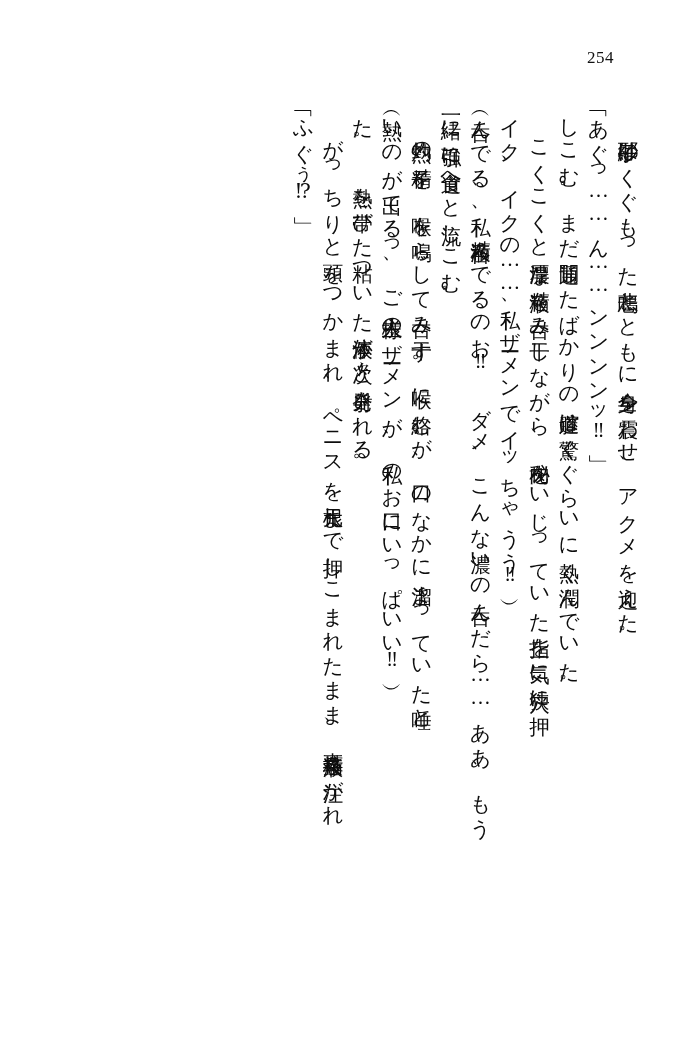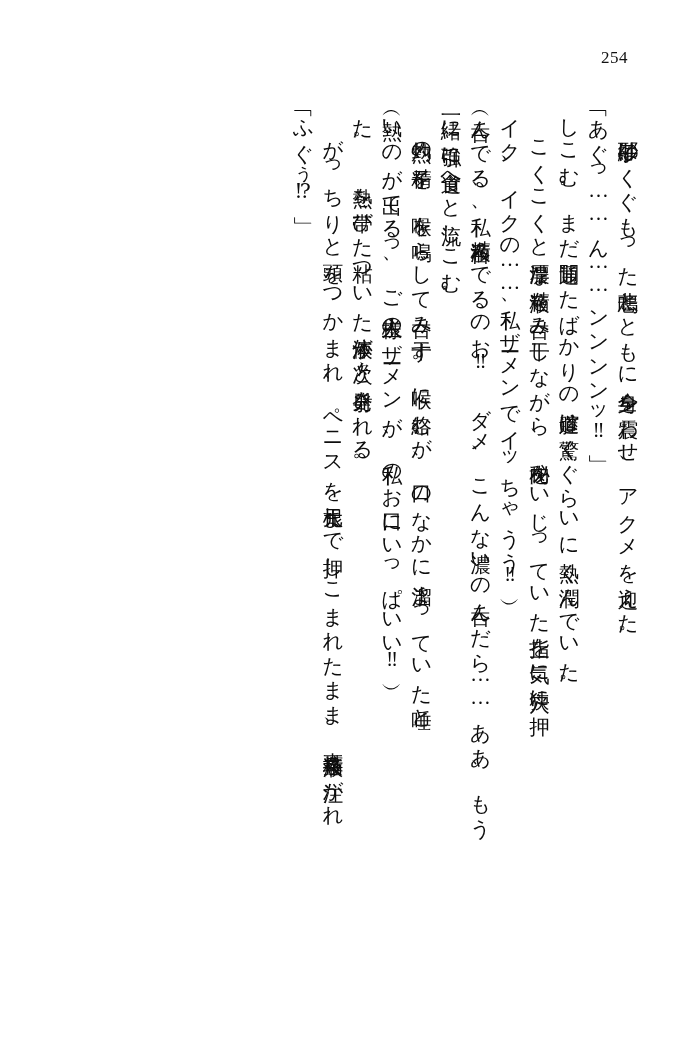--- a/index.html
+++ b/index.html
@@ -18,21 +18,21 @@
   .page {
     position: relative;
     width: 700px;
     height: 1050px;
     background: #ffffff;
   }
 
   .page-number {
     position: absolute;
     top: 48px;
-    right: 72px;
+    right: 86px;
     font-family: "Liberation Serif", "DejaVu Serif", serif;
     font-size: 17px;
     letter-spacing: 0.5px;
     color: #111111;
   }
 
   
   .text-body {
     position: absolute;
     top: 104px;

